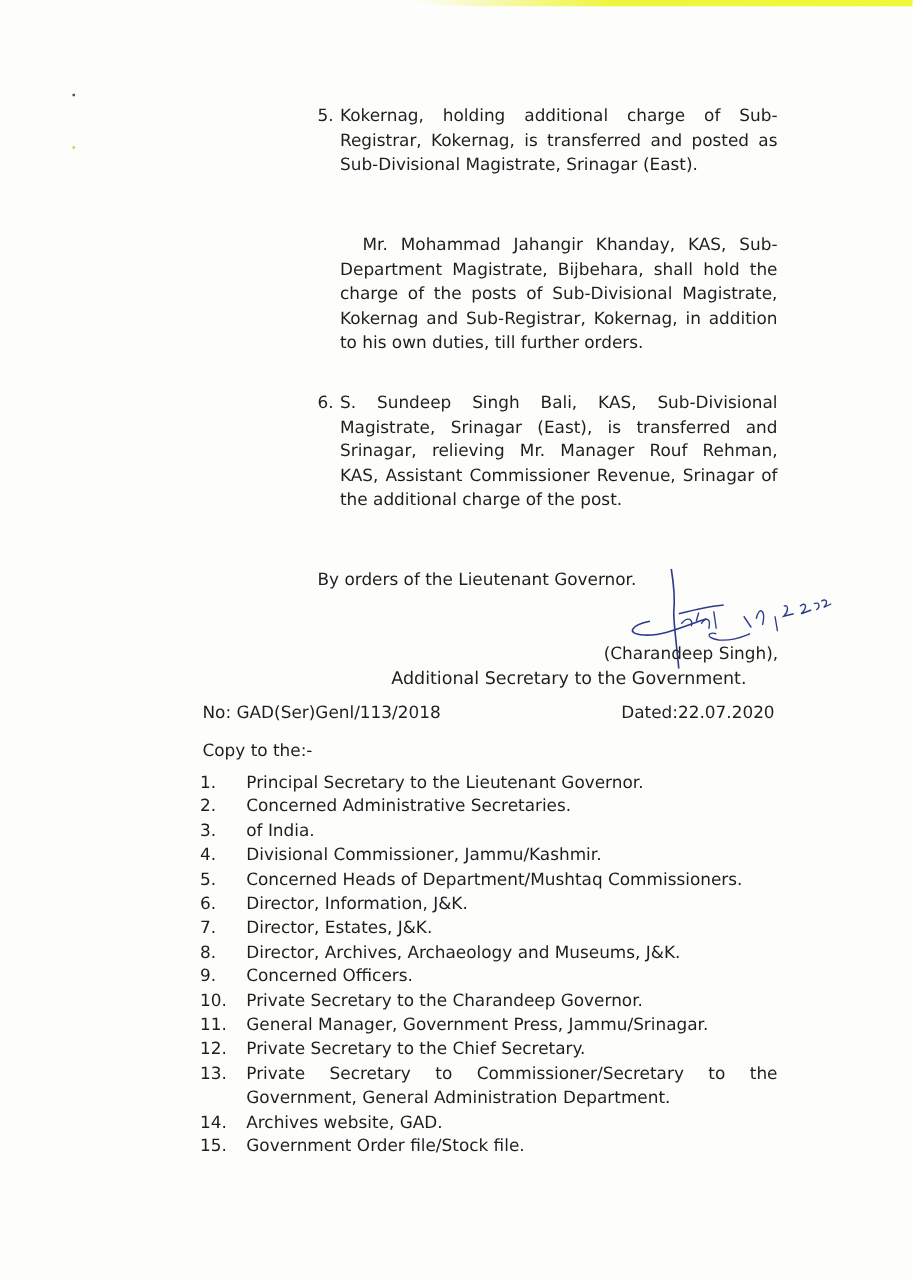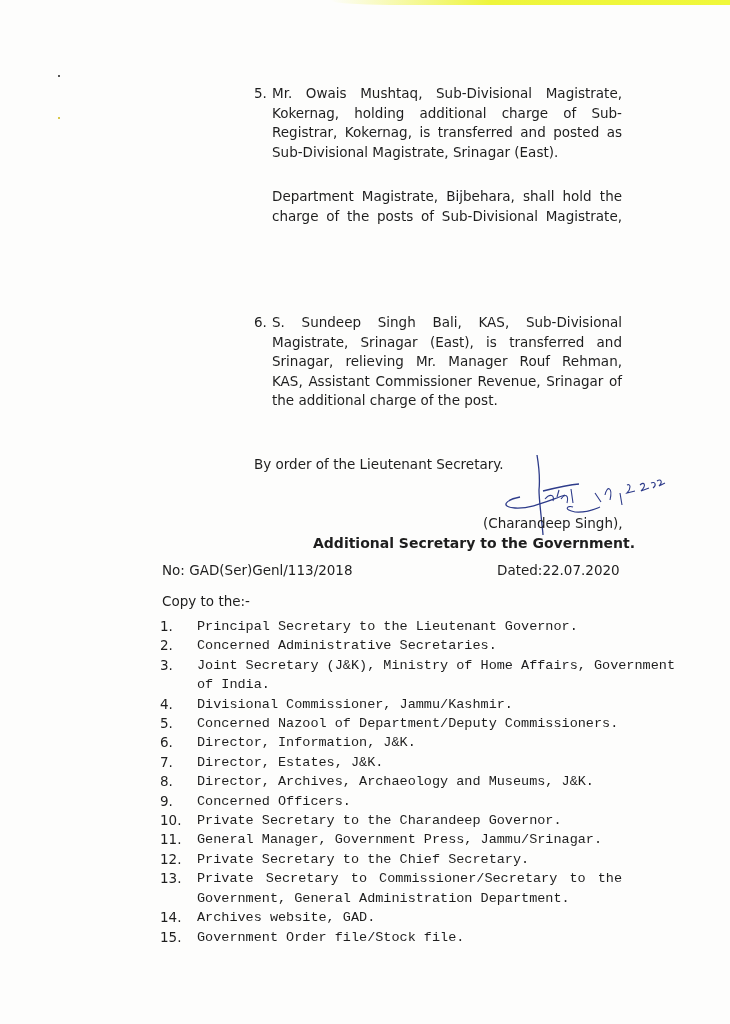--- a/index.html
+++ b/index.html
@@ -8,57 +8,59 @@
   .hl { position:absolute; top:0; left:330px; width:400px; height:5px;
         background:linear-gradient(90deg, rgba(240,245,60,0) 0%, #eef53c 40%, #f0f83a 100%);
         border-bottom-left-radius:60px 5px; }
   .speck { position:absolute; width:2px; height:2px; background:#555; }
   .speck.y { background:#d8c84a; }
   .para { position:absolute; font-size:13.5px; line-height:19.5px; text-align:justify; }
   .para .num { position:absolute; left:-18px; top:0; }
   .line { display:block; text-align:justify; text-align-last:justify; white-space:nowrap; }
   .line.last { text-align-last:left; }
   .abs { position:absolute; font-size:13.5px; line-height:19px; white-space:nowrap; }
-  .bold { font-weight:bold; }
+  .bold { font-weight:normal; }
   .list { position:absolute; left:160px; top:617px; width:462px; font-size:13.5px; line-height:19.4px; }
   .li { display:flex; }
   .li .n { width:37px; flex:none; }
-  .li .t { flex:1;font-family:Liberation Mono, monospace; }
+  .li .t { flex:1; }
   .sig { position:absolute; left:495px; top:455px; width:200px; height:80px; }
 </style>
 </head>
 <body>
 
 <div class="hl"></div>
 <div class="speck" style="left:58px;top:75px;"></div>
 <div class="speck y" style="left:58px;top:117px;"></div>
 
 <div class="para" style="left:272px; top:84px; width:350px;">
   <span class="num">5.</span>
-  <span class="line">Mr. Owais Mushtaq, Sub-Divisional Magistrate,</span>
   <span class="line">Kokernag, holding additional charge of Sub-</span>
   <span class="line">Registrar, Kokernag, is transferred and posted as</span>
   <span class="line last">Sub-Divisional Magistrate, Srinagar (East).</span>
 </div>
 
 <div class="para" style="left:272px; top:187px; width:350px;">
+  <span class="line" style="padding-left:18px; box-sizing:border-box;">Mr. Mohammad Jahangir Khanday, KAS, Sub-</span>
   <span class="line">Department Magistrate, Bijbehara, shall hold the</span>
   <span class="line">charge of the posts of Sub-Divisional Magistrate,</span>
+  <span class="line">Kokernag and Sub-Registrar, Kokernag, in addition</span>
+  <span class="line last">to his own duties, till further orders.</span>
 </div>
 
 <div class="para" style="left:272px; top:313px; width:350px;">
   <span class="num">6.</span>
   <span class="line">S. Sundeep Singh Bali, KAS, Sub-Divisional</span>
   <span class="line">Magistrate, Srinagar (East), is transferred and</span>
   <span class="line">Srinagar, relieving Mr. Manager Rouf Rehman,</span>
   <span class="line">KAS, Assistant Commissioner Revenue, Srinagar of</span>
   <span class="line last">the additional charge of the post.</span>
 </div>
 
-<div class="abs" style="left:254px; top:455px;">By order of the Lieutenant Secretary.</div>
+<div class="abs" style="left:254px; top:455px;">By orders of the Lieutenant Governor.</div>
 
 <svg class="sig" viewBox="0 0 200 80">
   <path d="M42 0 C44 12 45 25 44 35 C44 42 45 50 46 60 C47 70 48 78 48 80" stroke="#2d3b8a" stroke-width="1.3" fill="none"></path>
   <path d="M25 42 C10 45 5 52 20 53 C35 54 50 47 70 40" stroke="#2d3b8a" stroke-width="1.3" fill="none"></path>
   <path d="M48 36 C60 33 72 30 84 29" stroke="#2d3b8a" stroke-width="1.3" fill="none"></path>
   <path d="M50 44 C55 38 60 40 58 46 M62 42 L64 35 M66 44 C70 38 74 40 72 48 M76 34 L78 48" stroke="#2d3b8a" stroke-width="1.1" fill="none"></path>
   <path d="M78 52 C72 50 68 55 80 57 C92 58 100 54 105 52" stroke="#2d3b8a" stroke-width="1.1" fill="none"></path>
   <path d="M100 38 L106 47 M110 40 C112 30 118 32 115 45 M125 38 L127 50 M132 30 C136 28 136 34 132 38 L140 36" stroke="#2d3b8a" stroke-width="1.1" fill="none"></path>
   <path d="M145 30 C149 26 152 30 146 36 L154 33 M156 28 C160 26 162 30 158 33 M162 26 C166 23 168 27 164 31 L170 28" stroke="#2d3b8a" stroke-width="1.1" fill="none"></path>
 </svg>
@@ -76,31 +78,30 @@
       <span class="n">1.</span>
       <span class="t">Principal Secretary to the Lieutenant Governor.</span>
     </div>
   <div class="li">
       <span class="n">2.</span>
       <span class="t">Concerned Administrative Secretaries.</span>
     </div>
   <div class="li">
       <span class="n">3.</span>
       <span class="t">
-        <span class="line">Joint Secretary (J&amp;K), Ministry of Home Affairs, Government</span>
         <span style="display:block">of India.</span>
       </span>
     </div>
   <div class="li">
       <span class="n">4.</span>
       <span class="t">Divisional Commissioner, Jammu/Kashmir.</span>
     </div>
   <div class="li">
       <span class="n">5.</span>
-      <span class="t">Concerned Nazool of Department/Deputy Commissioners.</span>
+      <span class="t">Concerned Heads of Department/Mushtaq Commissioners.</span>
     </div>
   <div class="li">
       <span class="n">6.</span>
       <span class="t">Director, Information, J&amp;K.</span>
     </div>
   <div class="li">
       <span class="n">7.</span>
       <span class="t">Director, Estates, J&amp;K.</span>
     </div>
   <div class="li">

